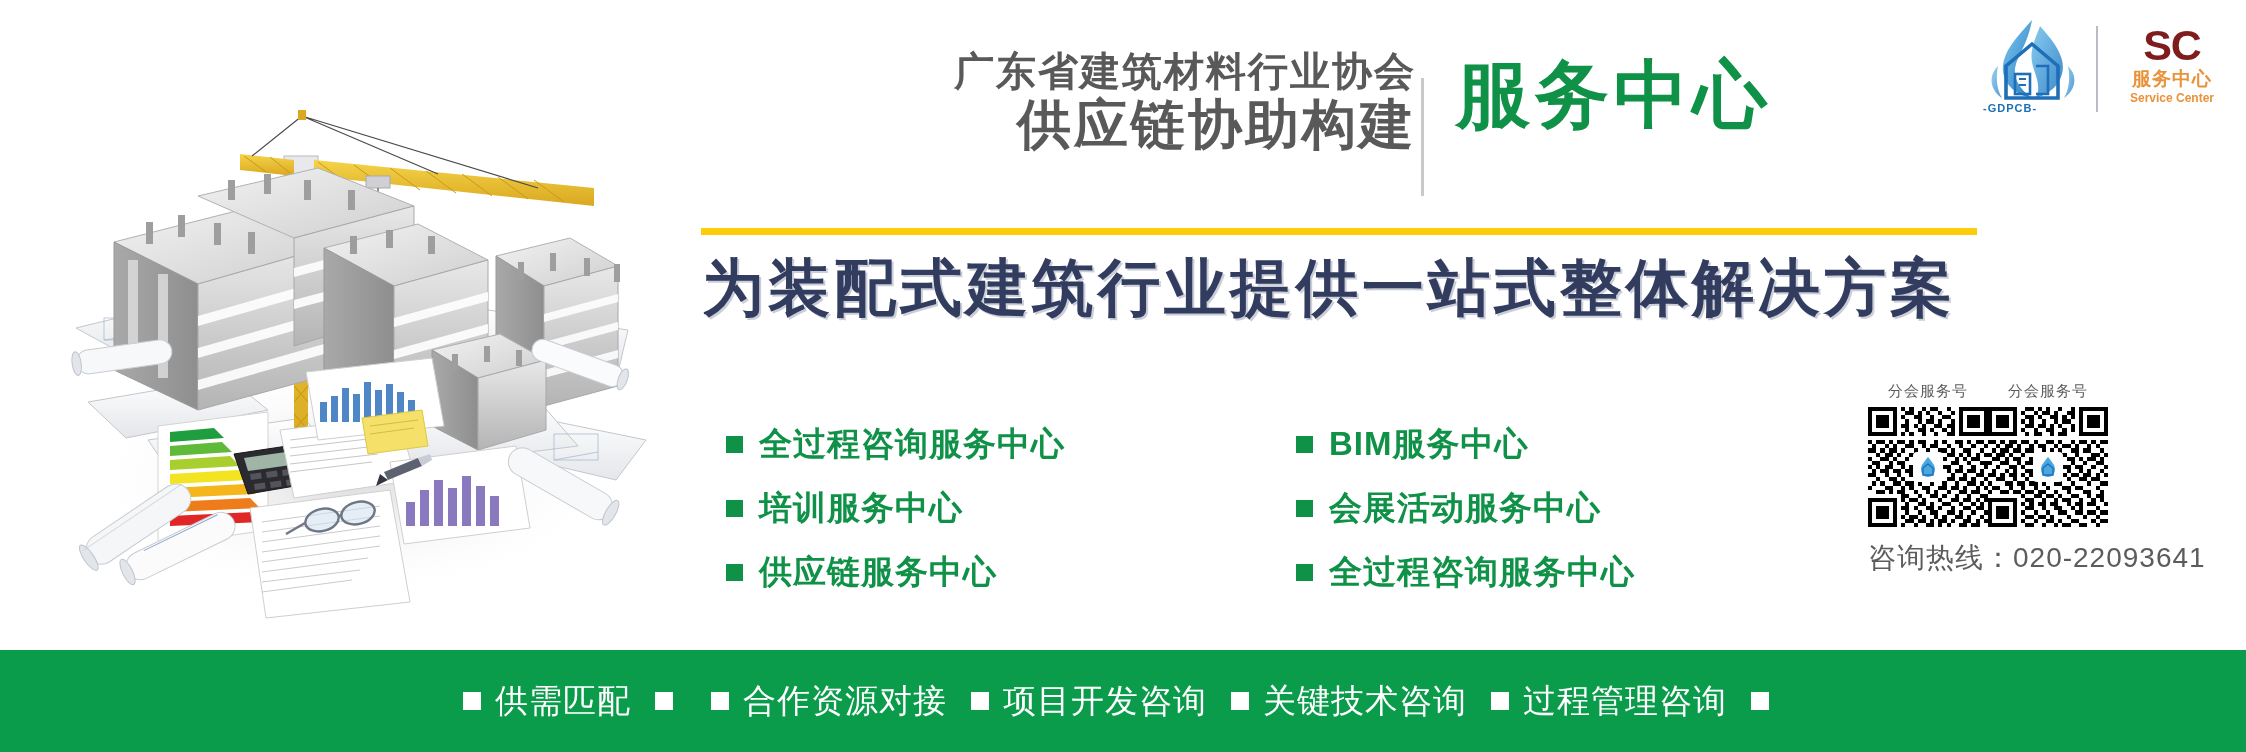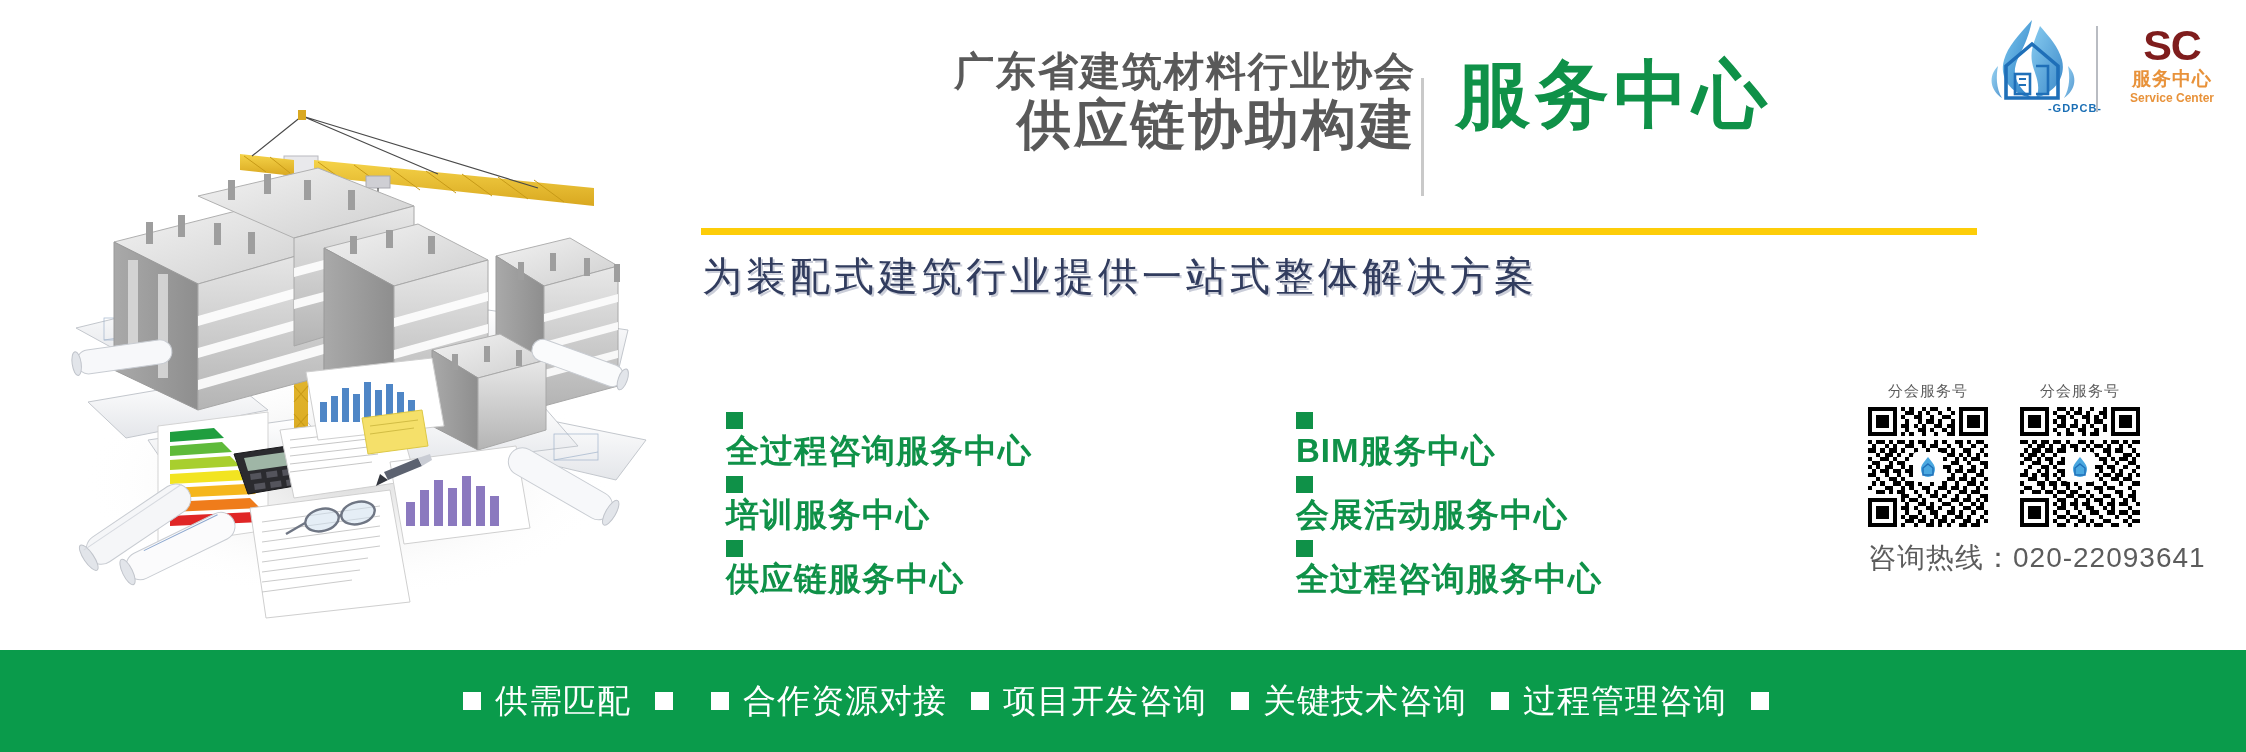--- a/index.html
+++ b/index.html
@@ -69,39 +69,38 @@
     position: absolute;
     left: 701px; top: 228px;
     width: 1276px; height: 7px;
     background: #fdcd09;
   }
 
   
   #slogan {
     position: absolute;
     left: 702px; top: 254px;
-    font-size: 40px;
-    font-weight: normal;
+    font-size: 62px;
+    font-weight: bold;
     color: #313c5e;
     letter-spacing: 4px;
     white-space: nowrap;
     text-shadow: 2px 2px 0 rgba(160,165,185,0.55);
     line-height: 1.1;
   }
 
   
   .svc-col { position: absolute; }
   #svc-col-left  { left: 726px;  top: 412px; }
   #svc-col-right { left: 1296px; top: 412px; }
   .svc-item {
     display: flex;
-    align-items: flex-start;
+    align-items: center;
     height: 64px;
     white-space: nowrap;
-    flex-direction: column;
   }
   .svc-bullet {
     width: 17px; height: 17px;
     background: #0f9148;
     margin-right: 16px;
     flex: 0 0 auto;
   }
   .svc-label {
     font-size: 33px;
     color: #0f9148;
@@ -115,23 +114,23 @@
     left: 1978px; top: 14px;
     width: 250px; height: 104px;
   }
   #logo-mark {
     position: absolute; left: 0; top: 0;
     width: 108px; height: 104px;
   }
   #logo-mark svg { display: block; }
   #logo-gdpcb-text {
     position: absolute;
-    left: 16px; top: 88px;
+    left: 5px; top: 88px;
     width: 108px;
-    text-align: right;
+    text-align: left;
     font-size: 11px;
     font-weight: bold;
     color: #1b6fb5;
     letter-spacing: 1px;
   }
   #logo-divider {
     position: absolute;
     left: 118px; top: 12px;
     width: 2px; height: 86px;
     background: #b9bcc2;
@@ -163,21 +162,21 @@
     letter-spacing: 0px;
     line-height: 1.2;
   }
 
   
   #qr-area {
     position: absolute;
     left: 1868px; top: 382px;
     width: 310px;
   }
-  #qr-row { display: flex; gap: 32px; }
+  #qr-row { display: flex; }
   .qr-block { width: 120px; }
   .qr-caption {
     font-size: 15px;
     color: #5c5c5c;
     text-align: center;
     letter-spacing: 1px;
     margin-bottom: 6px;
     white-space: nowrap;
   }
   .qr-canvas {

